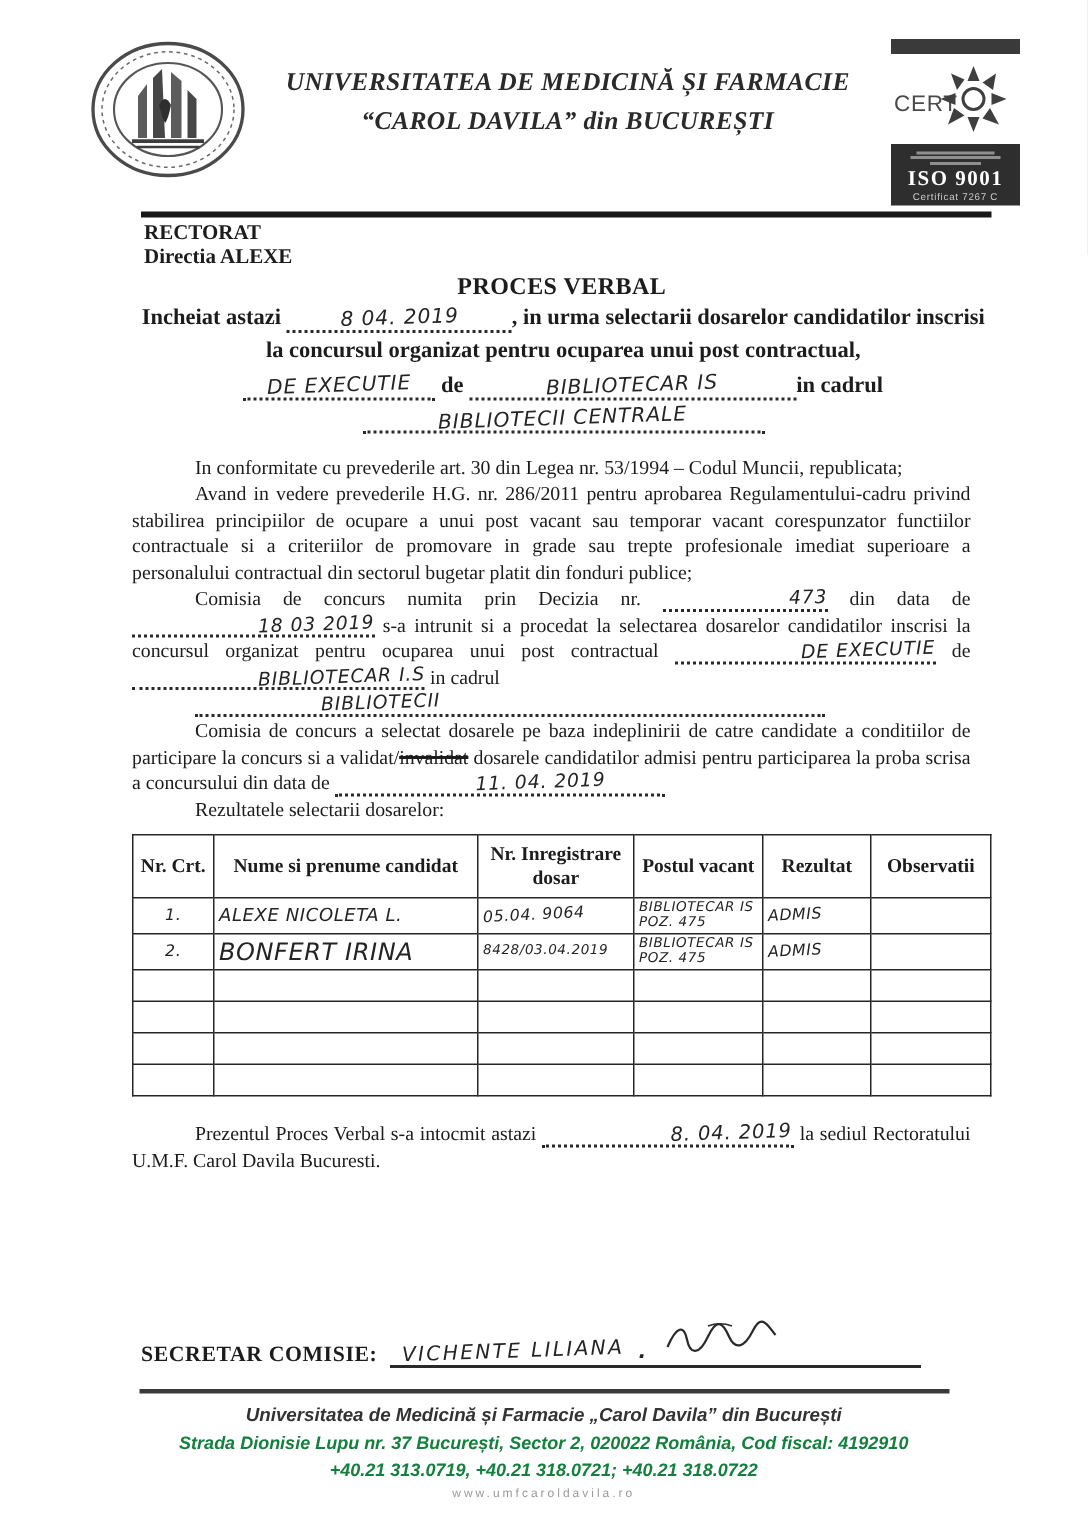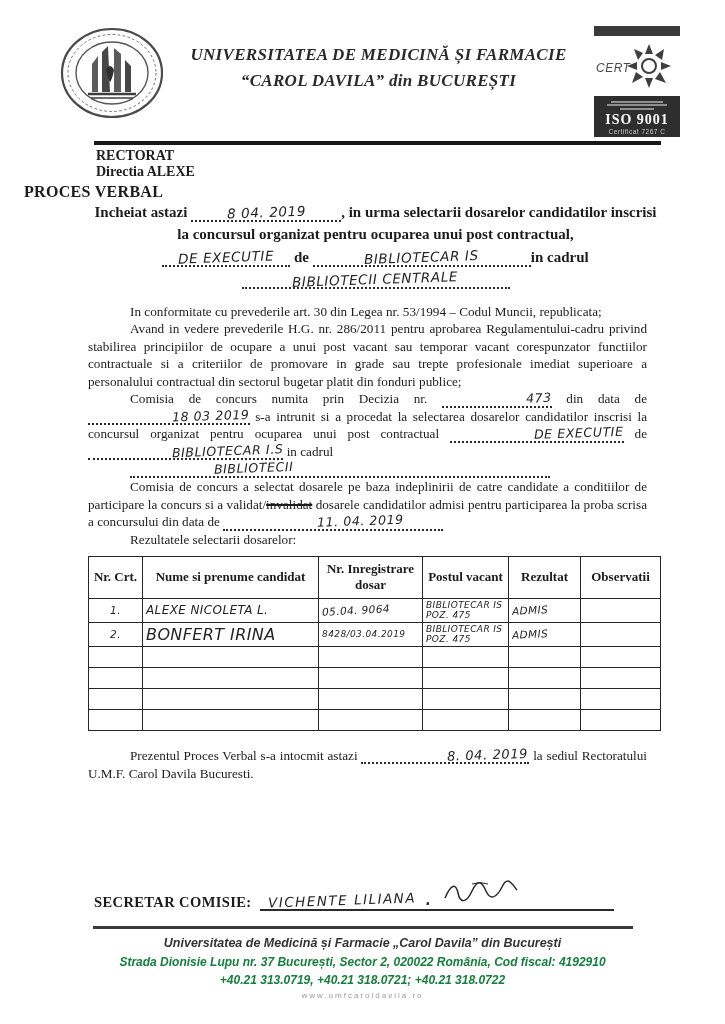--- a/index.html
+++ b/index.html
@@ -9,34 +9,34 @@
   }
   
   .header{margin:26px 42px 0 58px;display:flex;align-items:flex-start;}
   .seal{width:108px;height:94px;flex:0 0 auto;}
   .uni-title{flex:1;text-align:center;margin-top:16px;font-style:italic;font-weight:bold;
     font-size:17px;line-height:1.55;letter-spacing:0.3px;color:#2a2a2a;}
   .badges{width:92px;flex:0 0 auto;display:flex;flex-direction:column;align-items:center;gap:5px;}
   .badge-bar{width:86px;height:10px;background:#3a3a3a;}
   .cert-wrap{position:relative;width:86px;height:50px;}
   .cert-label{position:absolute;left:2px;top:20px;font-family:"Liberation Sans",sans-serif;
-    font-size:12px;font-style:italic;color:#4a4a4a;letter-spacing:0.5px;}
+    font-size:15px;color:#4a4a4a;letter-spacing:0.5px;}
   .cert-star{position:absolute;right:6px;top:0;}
   .iso-box{width:86px;background:#2e2e2e;color:#fff;text-align:center;padding:3px 0 2px 0;}
   .iso-tinylines{margin:1px auto 2px auto;width:60px;}
   .iso-tinylines div{height:2px;background:#8f8f8f;margin:1.5px auto;}
   .iso-tinylines div:nth-child(1){width:52px}
   .iso-tinylines div:nth-child(2){width:60px}
   .iso-tinylines div:nth-child(3){width:34px}
   .iso-main{font-family:Liberation Serif, serif;font-weight:bold;font-size:14px;letter-spacing:1px;}
   .iso-sub{font-family:"Liberation Sans",sans-serif;font-size:6.5px;color:#c9c9c9;letter-spacing:0.5px;}
   .rule{margin:4px 64px 0 94px;border-top:4px solid #181818;}
   .rectorat{margin:3px 0 0 96px;font-weight:bold;font-size:14px;line-height:1.18;}
   
-  .doc-title{text-align:left;font-weight:bold;font-size:16px;margin-top:2px;letter-spacing:0.3px;margin-left:24px;}
+  .doc-title{text-align:center;font-weight:bold;font-size:16px;margin-top:2px;letter-spacing:0.3px;margin-left:24px;}
   .intro{margin:0 68px 0 94px;font-weight:bold;font-size:15px;line-height:1.5;text-align:center;}
   .fill{display:inline-block;border-bottom:2px dotted #2a2a2a;text-align:center;vertical-align:baseline;line-height:1;}
   .hw{font-family:"DejaVu Sans",sans-serif;font-style:italic;color:#242424;letter-spacing:0.6px;}
   .hw-tilt{display:inline-block;transform:rotate(-2deg);}
   .intro .hw{font-size:13.5px;font-weight:normal;}
   
   .body-text{margin:12px 78px 0 88px;font-size:13.2px;line-height:1.33;text-align:justify;}
   .body-text p{margin:0;text-indent:42px;}
   .body-text .hw{font-size:12.5px;}
   .struck{text-decoration:line-through;text-decoration-thickness:1.5px;}

